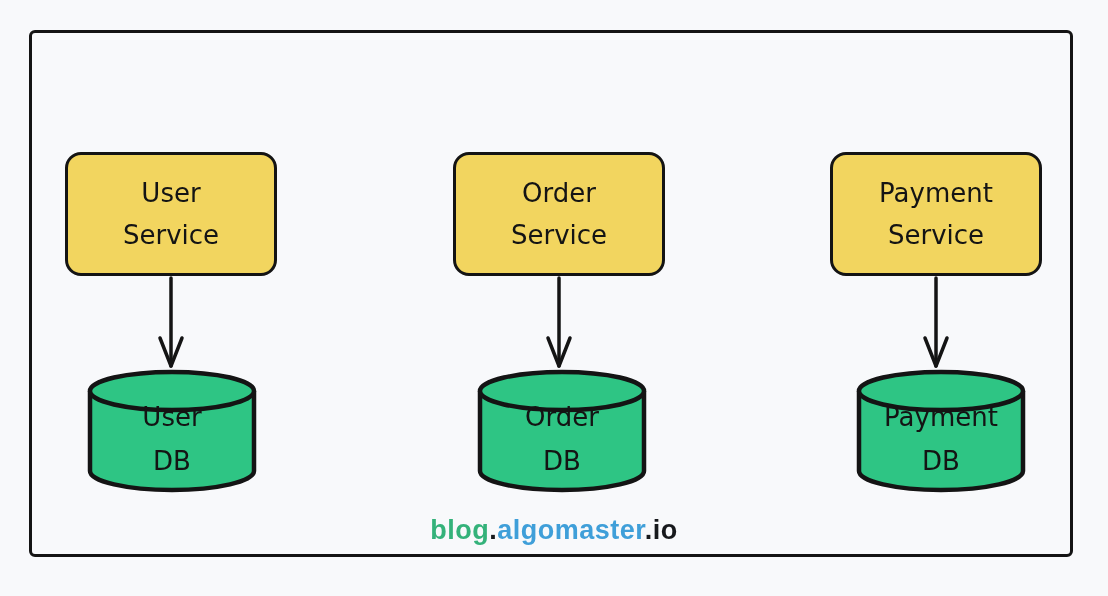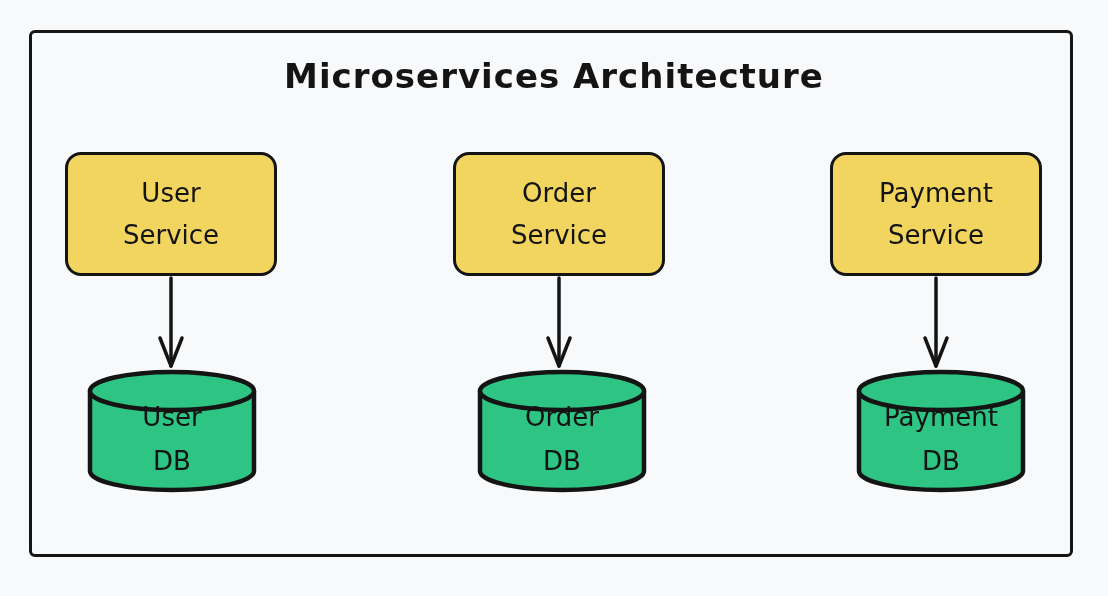--- a/index.html
+++ b/index.html
@@ -71,21 +71,20 @@
   .footer .algomaster{color:var(--footer-algomaster);}
   .footer .dark{color:var(--footer-io);}
 </style>
 </head>
 <body>
 
 <div class="canvas">
 
   <div class="frame"></div>
 
-  <div class="title">Microservices Architecture</div>
 
   <div class="service-box sb-0">
     <span>User</span>
     <span>Service</span>
   </div>
   <svg class="arrow ar-0" viewBox="0 0 42 96">
     <line x1="21" y1="2" x2="21" y2="90"></line>
     <polyline points="10,62 21,90 32,62"></polyline>
   </svg>
   <svg class="cylinder cy-0" viewBox="0 0 176 132">
@@ -124,14 +123,17 @@
   </svg>
   <svg class="cylinder cy-2" viewBox="0 0 176 132">
     <path d="M6 25 L6 105 A82 19 0 0 0 170 105 L170 25"></path>
     <ellipse cx="88" cy="25" rx="82" ry="19"></ellipse>
   </svg>
   <div class="db-label dl-2">
     <span>Payment</span>
     <span>DB</span>
   </div>
 
+  <div class="footer">
+    <span class="blog">blog</span><span class="dark">.</span><span class="algomaster">algomaster</span><span class="dark">.</span><span class="dark">io</span>
+  </div>
 
 </div>
 
 </body></html>

